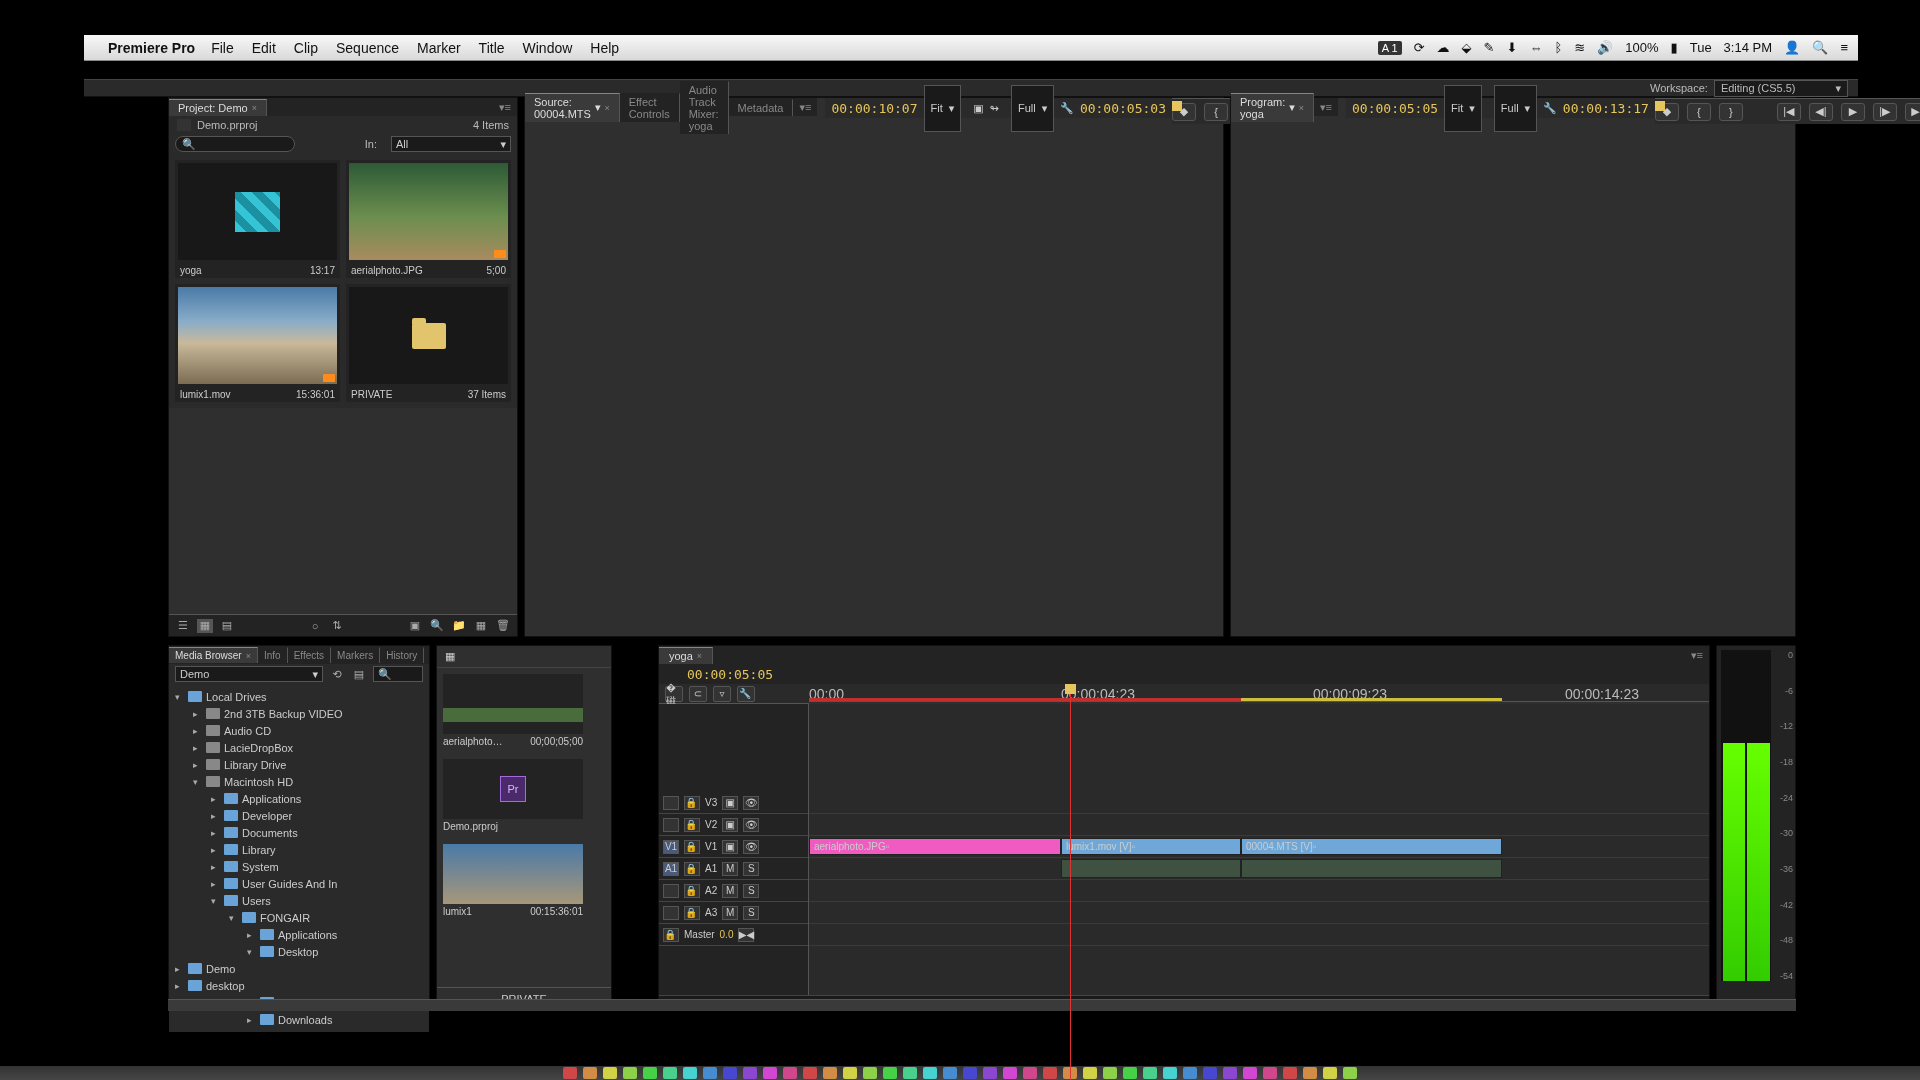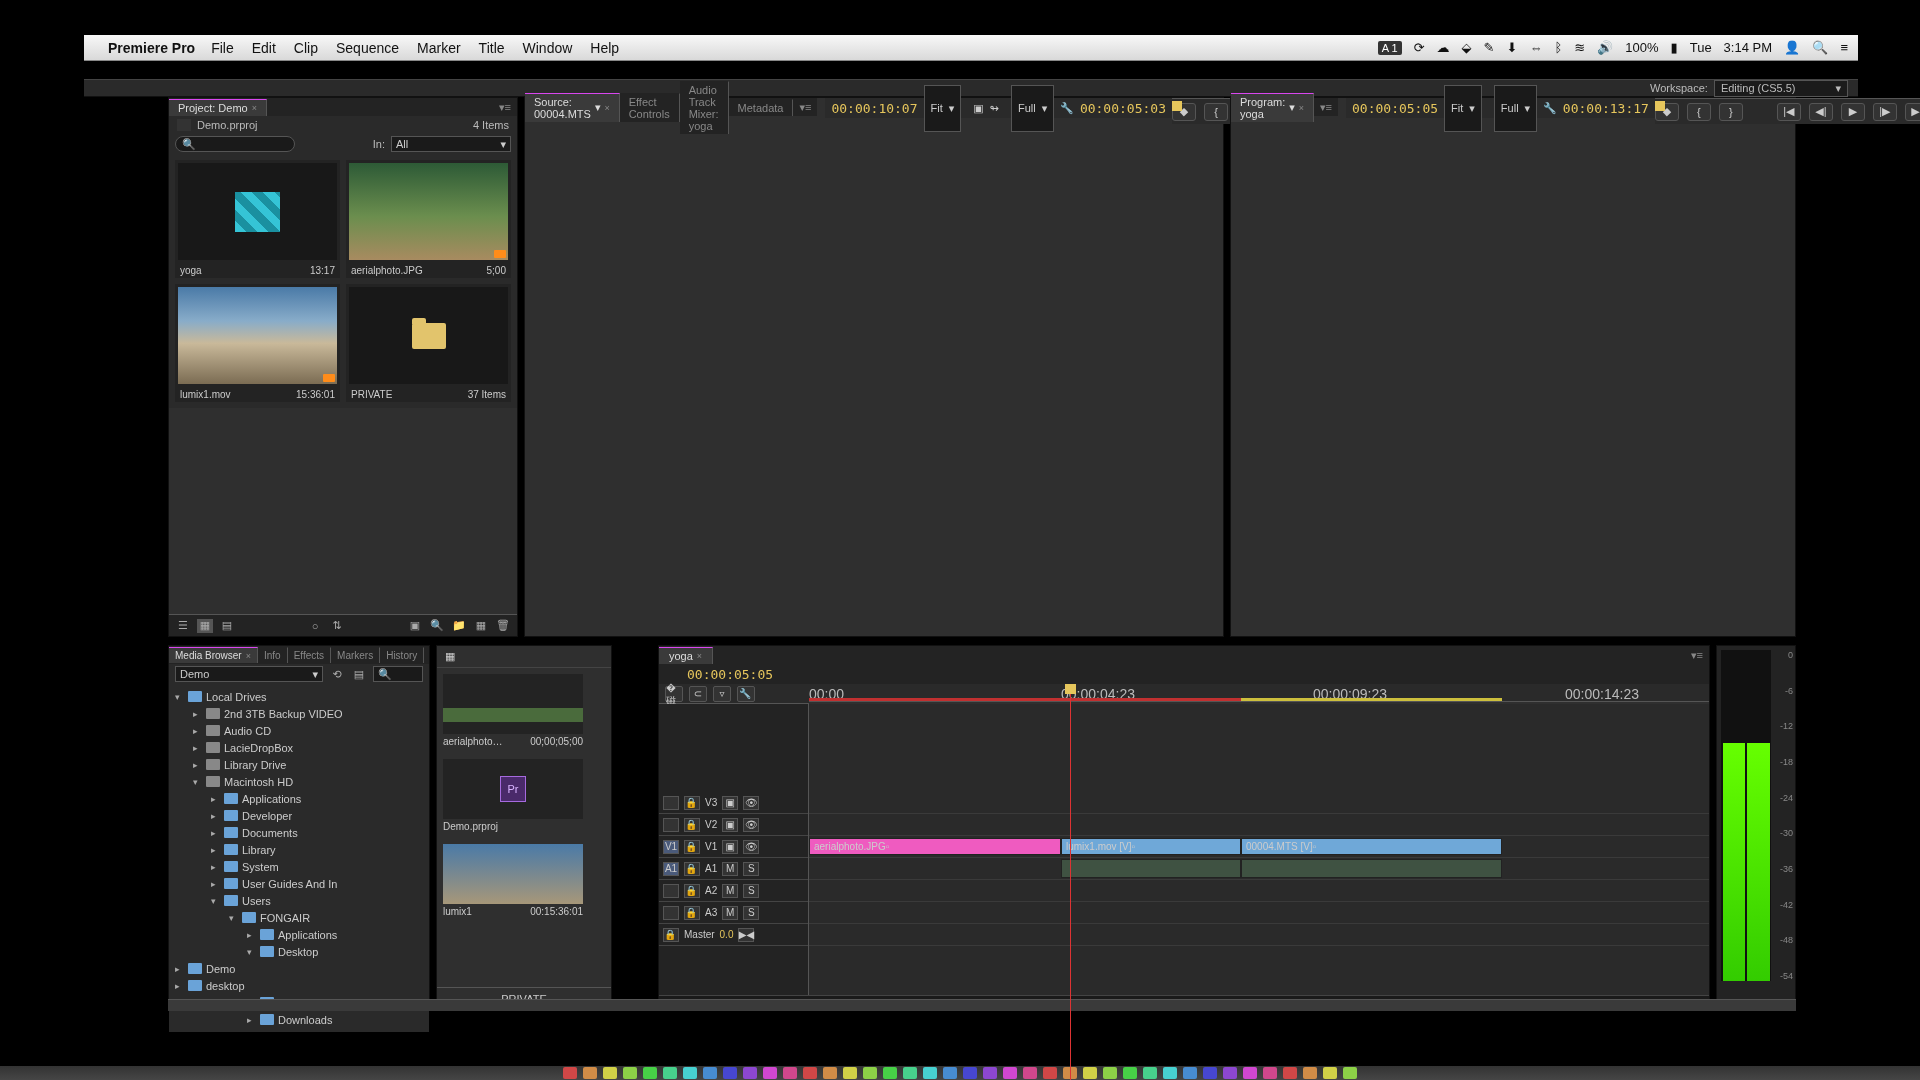--- a/index.html
+++ b/index.html
@@ -34,21 +34,21 @@
 .panel .tab.dim{background:#232323;border-top-color:transparent;color:#888}
 .panel .tab .x{font-size:9px;color:#888}
 .panel .menu{margin-left:auto;color:#888;padding:0 6px}
 
 
 #project{left:0;top:0;width:350px;height:540px}
 #project .inforow{height:18px;background:#2a2a2a;display:flex;align-items:center;padding:0 8px;font-size:11px;color:#bbb}
 #project .inforow .r{margin-left:auto}
 #project .searchrow{height:20px;display:flex;align-items:center;gap:6px;padding:3px 6px;background:#2a2a2a}
 #project .searchrow .sbox{flex:0 0 120px;height:16px;background:#1a1a1a;border:1px solid #555;border-radius:8px;display:flex;align-items:center;padding:0 6px}
-#project .searchrow .lbl{color:#bbb;margin-left:auto;margin-right:0}
+#project .searchrow .lbl{color:#bbb;margin-left:auto;margin-right:8px}
 #project .searchrow .sel{flex:0 0 120px;height:16px;background:#1a1a1a;border:1px solid #555;display:flex;align-items:center;padding:0 4px}
 #project .grid{display:grid;grid-template-columns:1fr 1fr;gap:6px;padding:6px;background:#2a2a2a}
 #project .bin{background:#232323;height:118px;display:flex;flex-direction:column}
 #project .thumb{flex:1;margin:3px;display:flex;align-items:center;justify-content:center;position:relative;background:#181818}
 #project .seqicon{width:45px;height:40px;background:repeating-linear-gradient(45deg,#35c4d6 0 8px,#1a90a0 8px 16px)}
 #project .photo{width:100%;height:100%;background:linear-gradient(#2d5a36,#6b8e4e 55%,#a88b60)}
 #project .video{width:100%;height:100%;background:linear-gradient(180deg,#4a7aa7 0,#88acc9 35%,#c9b99a 58%,#7b6c53 100%)}
 #project .folder{width:34px;height:26px;background:#e2c46c;border-radius:2px;position:relative}
 #project .folder:before{content:"";position:absolute;top:-5px;left:0;width:14px;height:6px;background:#e2c46c;border-radius:2px 2px 0 0}
 #project .binfoot{display:flex;justify-content:space-between;padding:2px 5px;font-size:10px;color:#ccc}

